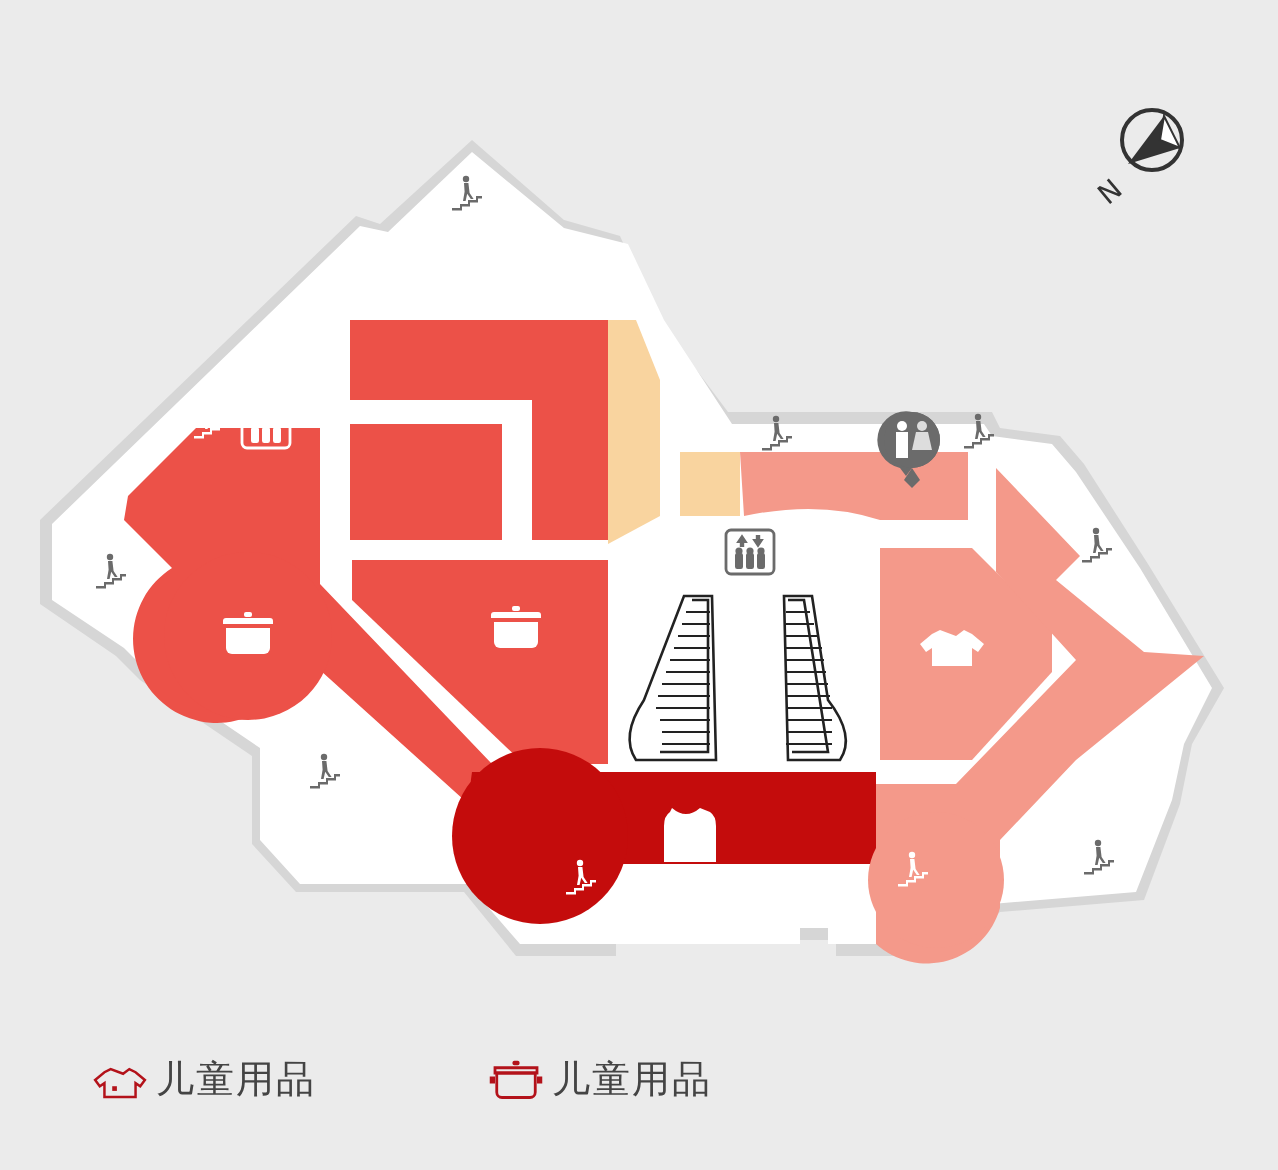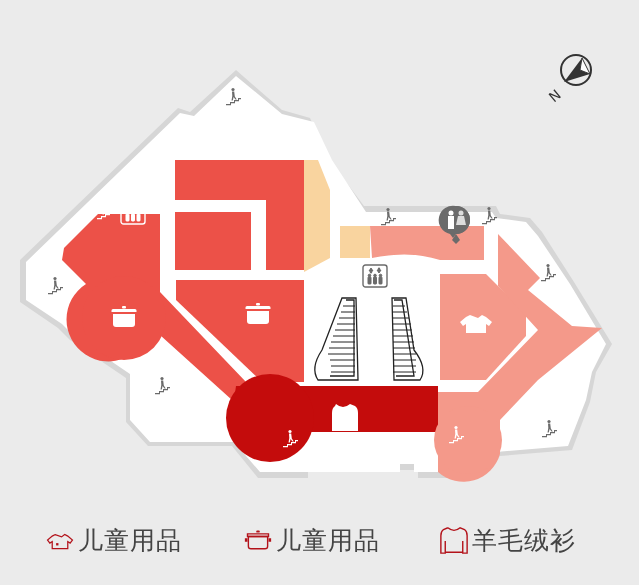--- a/index.html
+++ b/index.html
@@ -1,21 +1,21 @@
 <!DOCTYPE html>
 <html><head>
 <meta charset="utf-8">
 <style>
   html,body{margin:0;padding:0;}
   body{width:639px;height:585px;background:#ebebeb;position:relative;overflow:hidden;font-family:"DejaVu Sans",sans-serif;}
   #map{position:absolute;left:0;top:0;width:639px;height:510px;}
   .legend{position:absolute;top:520px;left:0;width:639px;height:40px;}
   .legend-item{position:absolute;top:0;height:40px;display:flex;align-items:center;cursor:pointer;}
   .legend-item svg{width:28px;height:28px;margin-right:4px;}
-  .legend-label{font-size:25px;color:#444;letter-spacing:1px;font-family:"DejaVu Sans",sans-serif;}
+  .legend-label{font-size:19px;color:#444;letter-spacing:1px;font-family:"DejaVu Sans",sans-serif;}
   .compass{position:absolute;left:548px;top:52px;width:48px;height:52px;}
 </style>
 </head>
 <body>
 
 <svg id="map" viewBox="0 0 639 510" xmlns="http://www.w3.org/2000/svg">
   <defs>
     <g id="stair-icon">
       <circle cx="4" cy="1.5" r="1.6"></circle>
       <path d="M3 3.5 h2.2 l0.6 5 l2 3 h-1.4 l-1.8-2.6 l-0.8 3.6 h-1.3 l0.8-4.6 z"></path>
@@ -184,19 +184,13 @@
   <div class="legend-item" style="left:244px;">
     <svg viewBox="-16 -2 32 26">
       <rect x="-2" y="0" width="4" height="2.5" rx="1" fill="#b3121a"></rect>
       <path d="M-12 4 h24 v3 h-24 z" fill="none" stroke="#b3121a" stroke-width="1.6"></path>
       <path d="M-11 7 h22 v11 a3 3 0 0 1 -3 3 h-16 a3 3 0 0 1 -3 -3 z" fill="none" stroke="#b3121a" stroke-width="1.6"></path>
       <rect x="-15" y="9" width="3" height="4" fill="#b3121a"></rect>
       <rect x="12" y="9" width="3" height="4" fill="#b3121a"></rect>
     </svg>
     <span class="legend-label">儿童用品</span>
   </div>
-  <div class="legend-item" style="left:440px;">
-    <svg viewBox="-16 -14 32 32">
-      <path d="M-7 -12 q7 6 14 0 l5 2 q3 2 3 7 v20 h-5 v-14 M-7 -12 l-5 2 q-3 2 -3 7 v20 h5 v-14 M-10 3 v13 h20 v-13" fill="none" stroke="#b3121a" stroke-width="1.6"></path>
-    </svg>
-    <span class="legend-label">羊毛绒衫</span>
-  </div>
 </div>
 
 </body></html>

